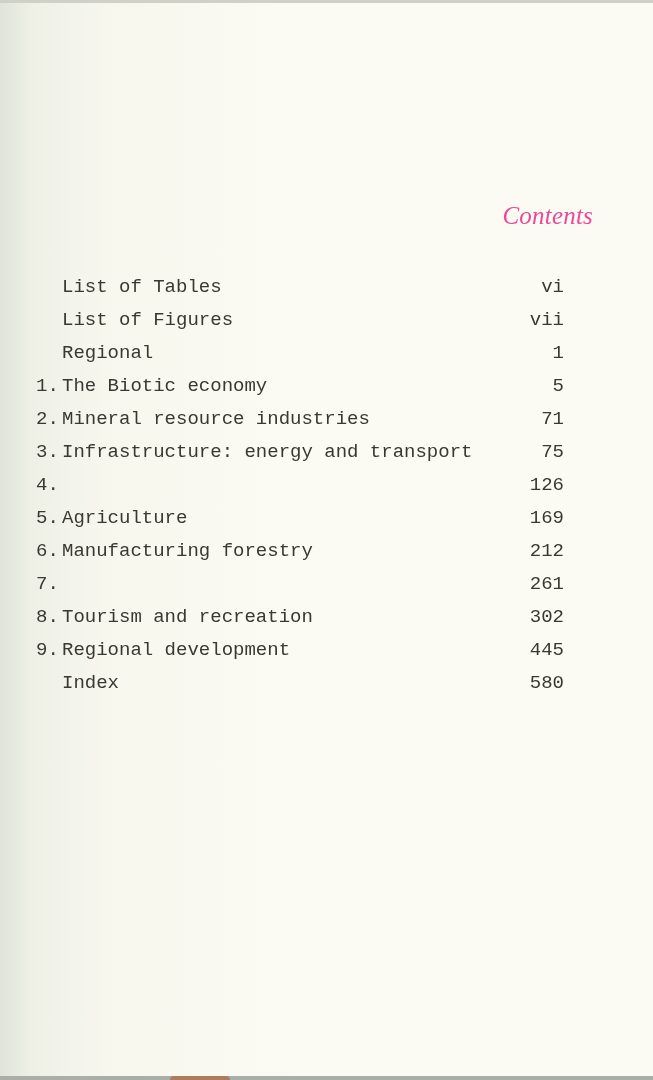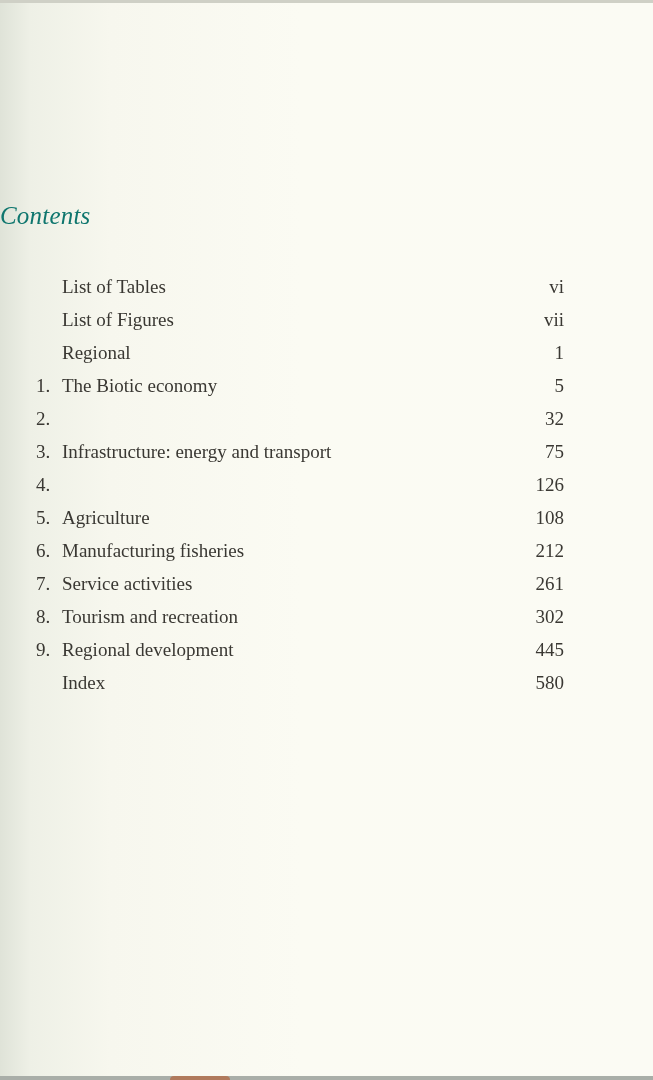--- a/index.html
+++ b/index.html
@@ -6,25 +6,25 @@
   body {
     width: 653px; height: 1080px; overflow: hidden; position: relative;
     background: linear-gradient(90deg, #dfe3d8 0px, #eef0e6 30px, #f7f7ee 110px, #fbfbf3 300px, #fbfbf4 653px);
     font-family: "Liberation Serif", "DejaVu Serif", serif;
     color: #3a3833;
   }
   .top-edge { position: absolute; left: 0; top: 0; width: 653px; height: 3px; background: #cfd0c6; }
   .bottom-edge { position: absolute; left: 0; bottom: 0; width: 653px; height: 4px; background: #a9aea8; }
   .bottom-mark { position: absolute; left: 170px; bottom: 0; width: 60px; height: 4px; background: #b07a5c; border-radius: 30px 30px 0 0; }
   .title {
-    position: absolute; left: 0; width: 593px; top: 202px; text-align: left;
-    font-style: italic; font-size: 25px; color: #0f766e; letter-spacing: 0.2px;
+    position: absolute; left: 0; width: 593px; top: 202px; text-align: right;
+    font-style: italic; font-size: 25px; color: #ec4899; letter-spacing: 0.2px;
   }
   .toc { position: absolute; left: 0; top: 276px; width: 653px; }
-  .row { position: absolute; left: 0; width: 653px; height: 33px; font-size: 19px; }
+  .row { position: absolute; left: 0; width: 653px; height: 33px; font-size: 19px; font-family: Liberation Mono, monospace; }
   .num { position: absolute; left: 36px; top: 0; width: 24px; }
   .label { position: absolute; left: 62px; top: 0; white-space: nowrap; }
   .page { position: absolute; right: 89px; top: 0; text-align: center; }
 </style>
 </head>
 <body>
 
 <div class="top-edge"></div>
 
 <div class="title">Contents</div>
@@ -45,44 +45,44 @@
     <span class="label">Regional</span>
     <span class="page">1</span>
   </div>
   <div class="row" style="top:99px">
     <span class="num">1.</span>
     <span class="label">The Biotic economy</span>
     <span class="page">5</span>
   </div>
   <div class="row" style="top:132px">
     <span class="num">2.</span>
-    <span class="page">32</span>
+    <span class="label">Mineral resource industries</span>
+    <span class="page">71</span>
   </div>
   <div class="row" style="top:165px">
     <span class="num">3.</span>
     <span class="label">Infrastructure: energy and transport</span>
     <span class="page">75</span>
   </div>
   <div class="row" style="top:198px">
     <span class="num">4.</span>
     <span class="page">126</span>
   </div>
   <div class="row" style="top:231px">
     <span class="num">5.</span>
     <span class="label">Agriculture</span>
-    <span class="page">108</span>
+    <span class="page">169</span>
   </div>
   <div class="row" style="top:264px">
     <span class="num">6.</span>
-    <span class="label">Manufacturing fisheries</span>
+    <span class="label">Manufacturing forestry</span>
     <span class="page">212</span>
   </div>
   <div class="row" style="top:297px">
     <span class="num">7.</span>
-    <span class="label">Service activities</span>
     <span class="page">261</span>
   </div>
   <div class="row" style="top:330px">
     <span class="num">8.</span>
     <span class="label">Tourism and recreation</span>
     <span class="page">302</span>
   </div>
   <div class="row" style="top:363px">
     <span class="num">9.</span>
     <span class="label">Regional development</span>

